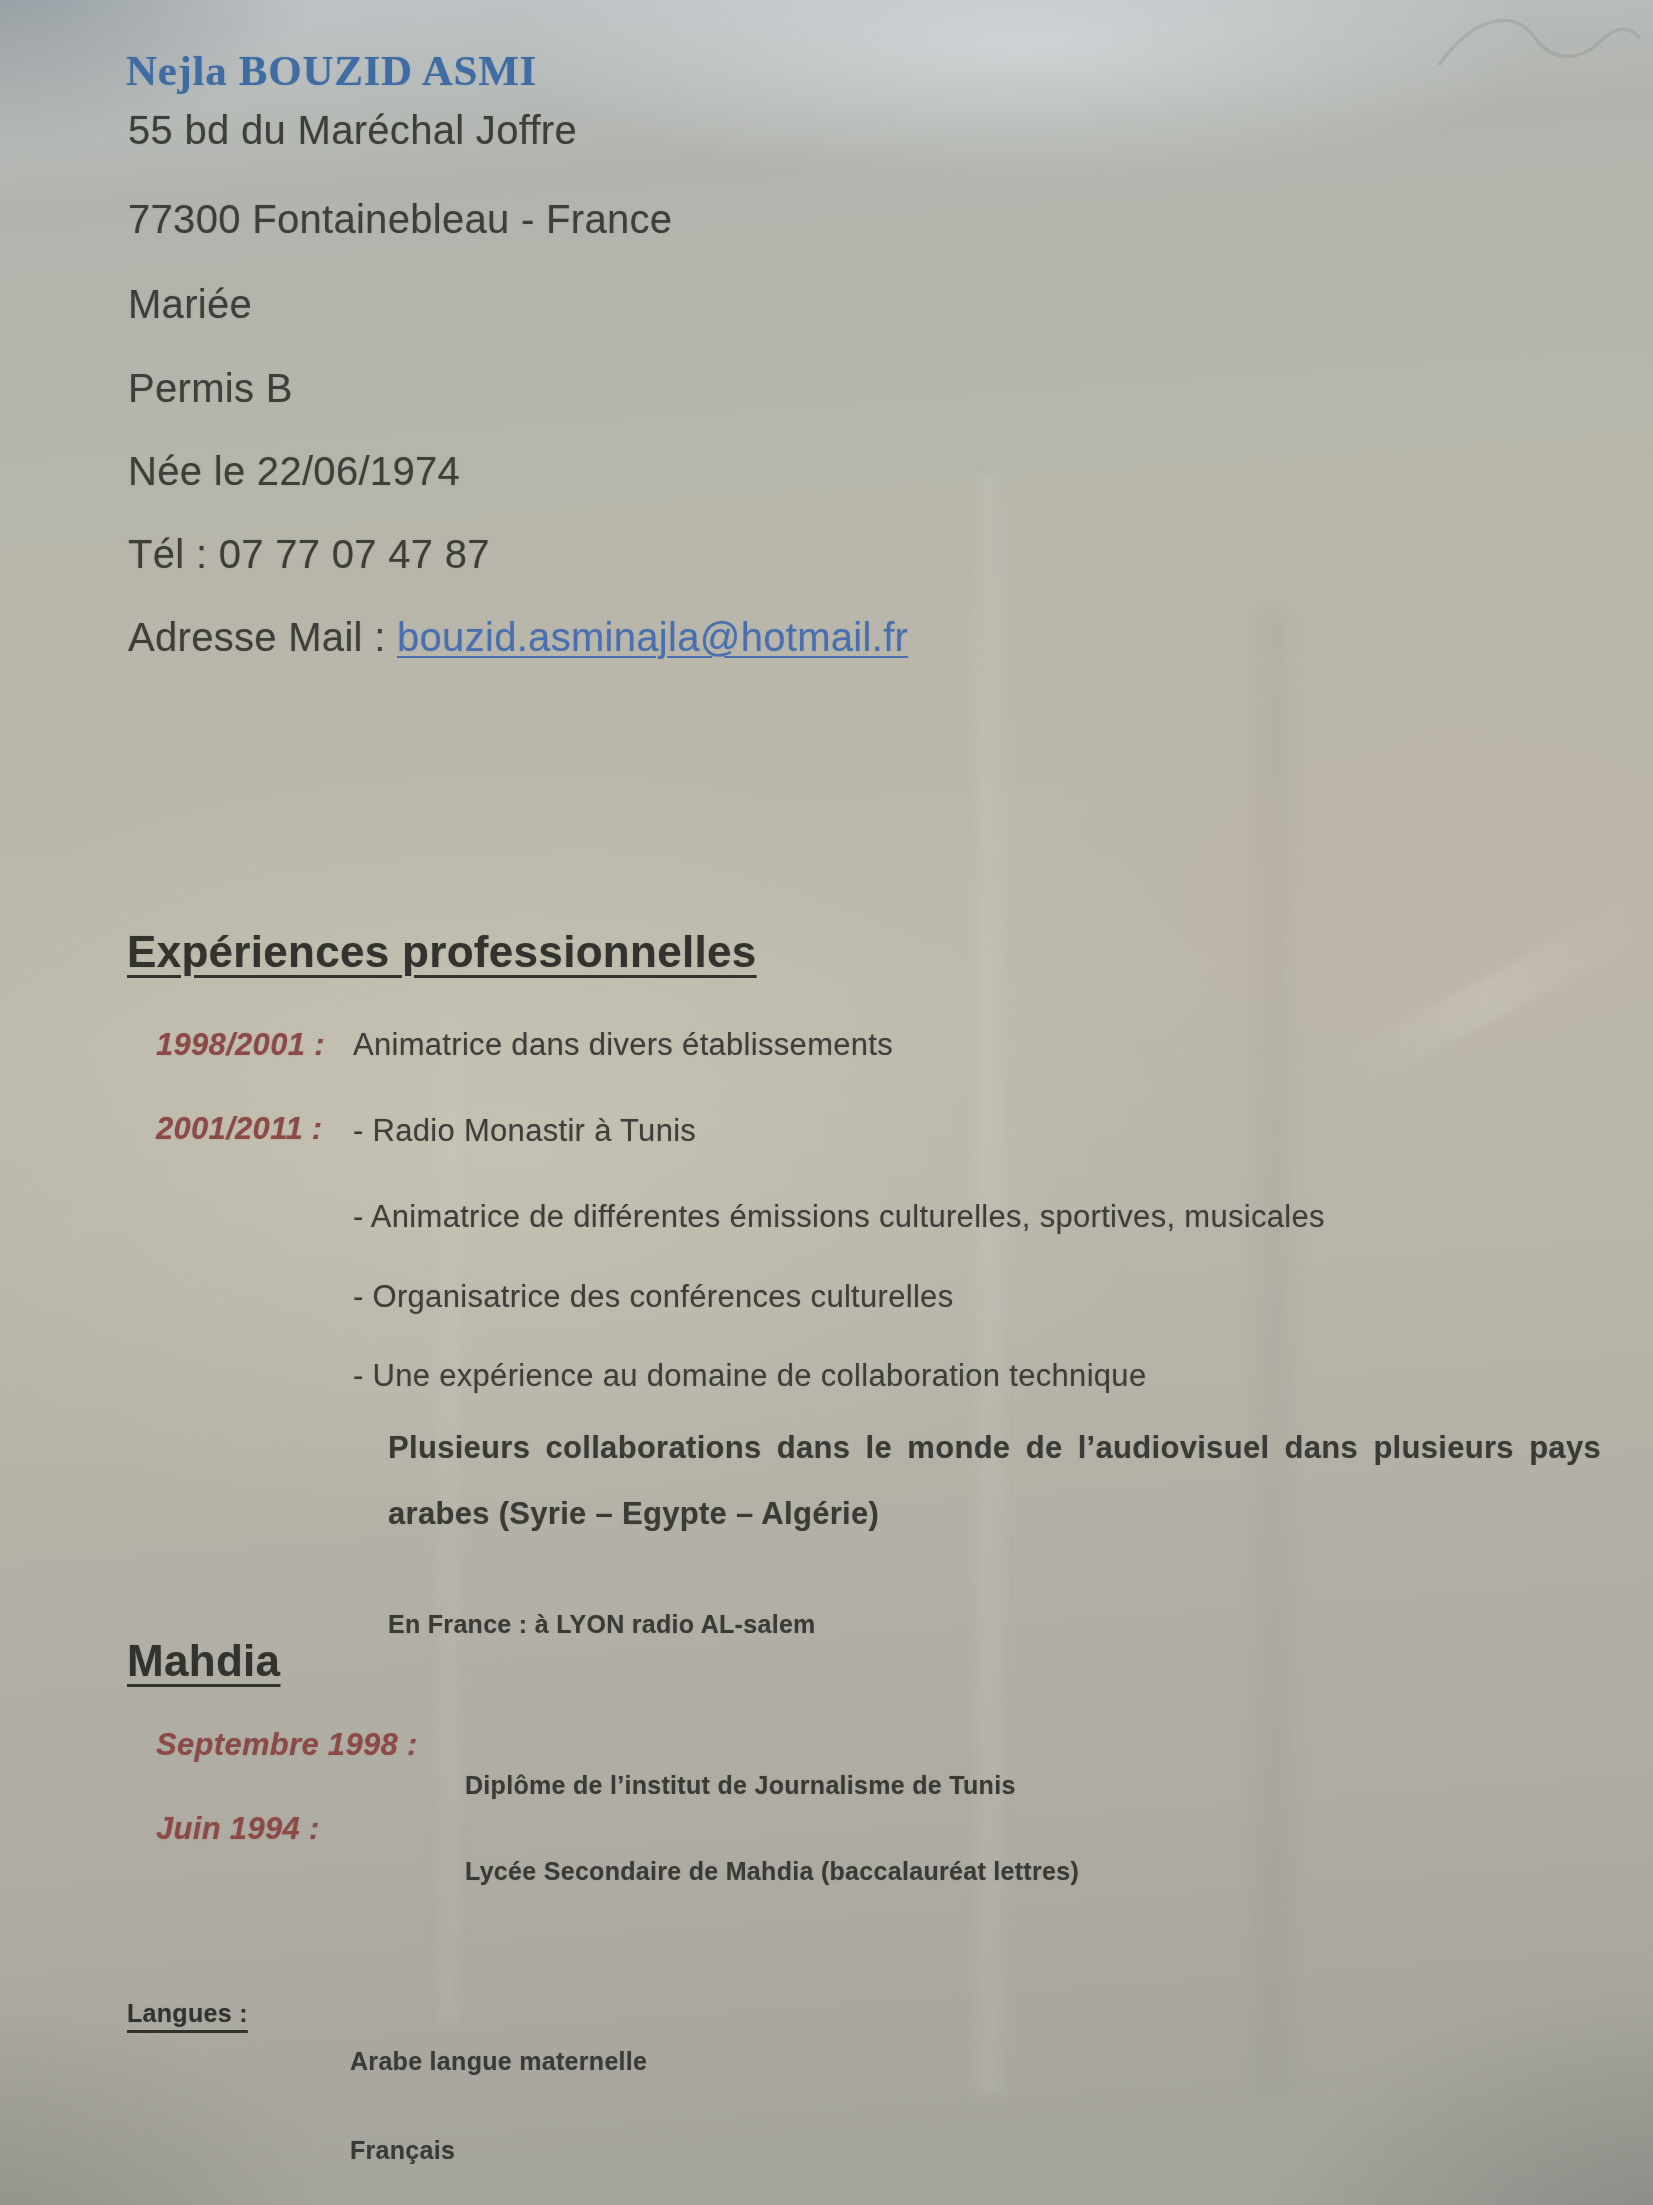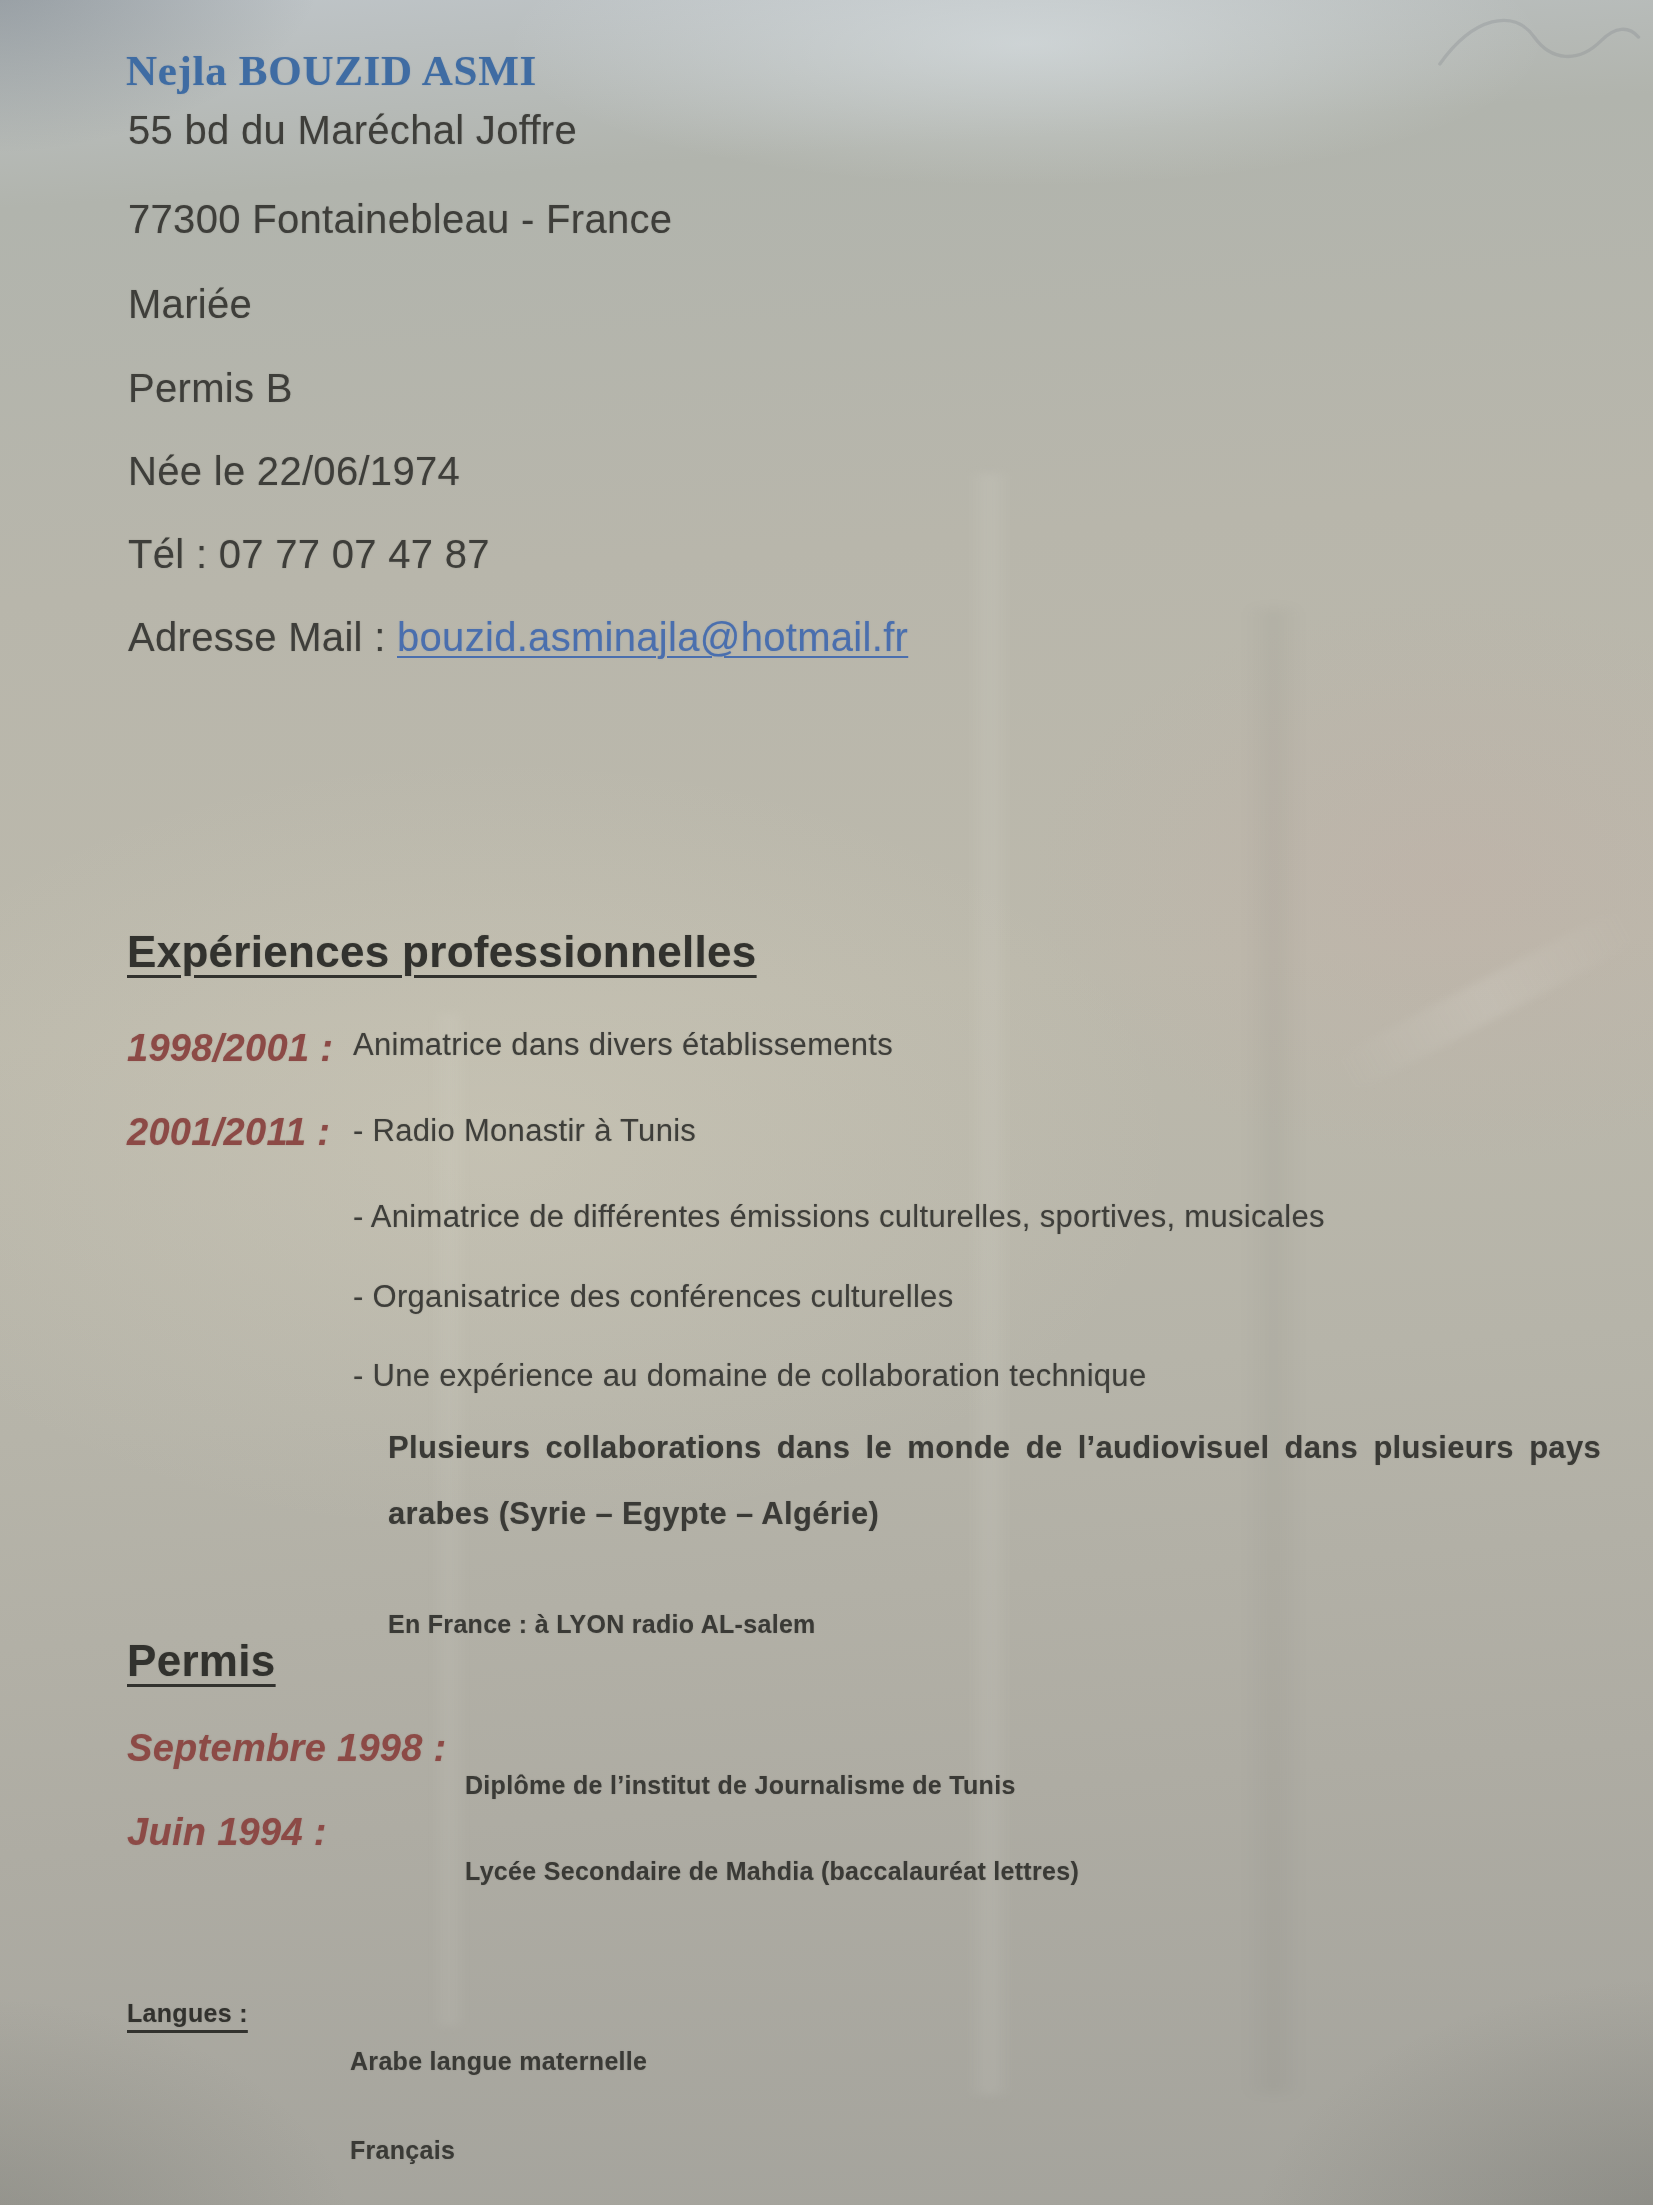--- a/index.html
+++ b/index.html
@@ -77,23 +77,24 @@
     font-weight:bold;
     font-size:44px;
     color:#32322e;
     text-decoration:underline;
     text-decoration-thickness:3.4px;
     text-underline-offset:8px;
   }
   .date{
     font-weight:bold;
     font-style:italic;
-    font-size:38px;
+    font-size:31px;
     color:#8c4a46;
     text-shadow:0 0 1.4px rgba(120,65,60,0.35);
+    margin-left:29px;
   }
   .body-reg{ font-size:31px; }
   .body-bold{ font-size:25px; font-weight:bold; color:#3a3a36;margin-top:44px; }
   .para{
     position:absolute;
     left:388px; top:1415px;
     width:1213px;
     font-size:31px; font-weight:bold; color:#3a3a36;
     line-height:66px;
     text-align:justify;
@@ -145,21 +146,21 @@
   <div class="t body-reg" style="left:353px; top:1113px;">- Radio Monastir à Tunis</div>
 
   <div class="t body-reg" style="left:353px; top:1199px;">- Animatrice de différentes émissions culturelles, sportives, musicales</div>
   <div class="t body-reg" style="left:353px; top:1279px;">- Organisatrice des conférences culturelles</div>
   <div class="t body-reg" style="left:353px; top:1358px;">- Une expérience au domaine de collaboration technique</div>
 
   <div class="para">Plusieurs collaborations dans le monde de l’audiovisuel dans plusieurs pays arabes (Syrie – Egypte – Algérie)</div>
 
   <div class="t body-bold" style="left:388px; top:1566px;">En France : à LYON radio AL-salem</div>
 
-  <div class="t heading" style="left:127px; top:1636px;">Permis</div>
+  <div class="t heading" style="left:127px; top:1636px;">Mahdia</div>
 
   <div class="t date" style="left:127px; top:1727px;">Septembre 1998 :</div>
   <div class="t body-bold" style="left:465px; top:1727px;">Diplôme de l’institut de Journalisme de Tunis</div>
 
   <div class="t date" style="left:127px; top:1811px;">Juin 1994 :</div>
   <div class="t body-bold" style="left:465px; top:1813px;">Lycée Secondaire de Mahdia  (baccalauréat lettres)</div>
 
   <div class="t heading" style="left:127px; top:1999px; font-size:25px;">Langues :</div>
   <div class="t body-bold" style="left:350px; top:2003px;">Arabe langue maternelle</div>
   <div class="t body-bold" style="left:350px; top:2092px;">Français</div>

